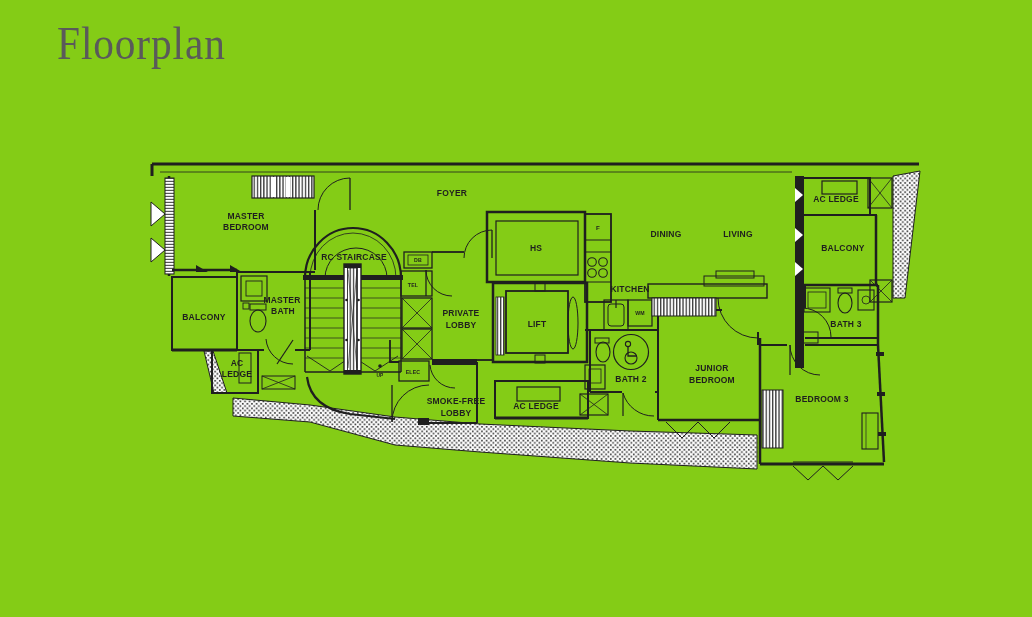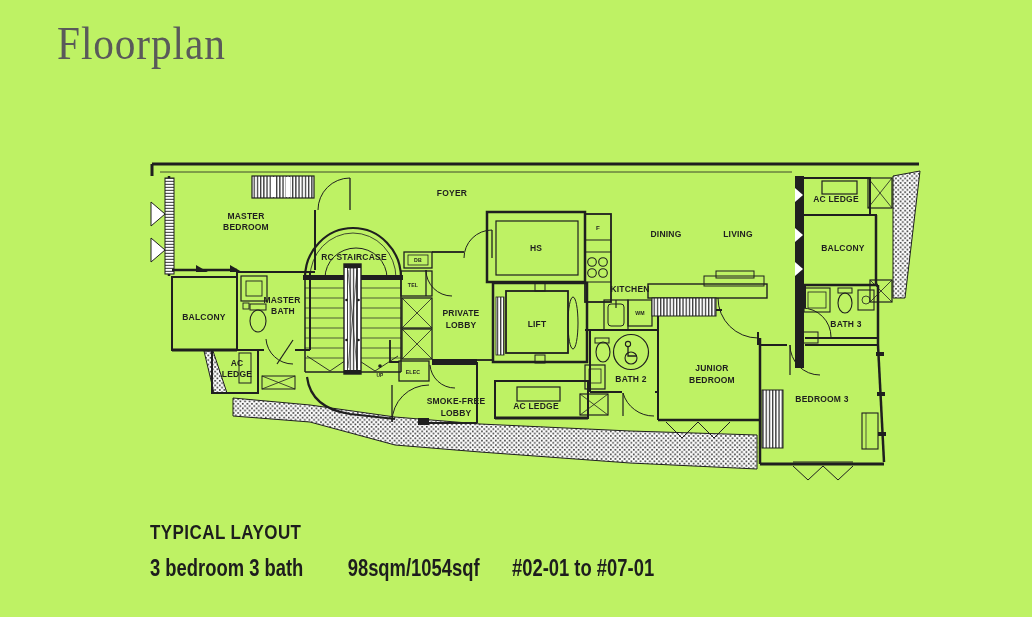--- a/index.html
+++ b/index.html
@@ -1,16 +1,16 @@
 <!DOCTYPE html>
 <html><head>
 <meta charset="utf-8">
 <style>
   html,body{margin:0;padding:0;background:#ffffff;}
-  .page{position:relative;width:1032px;height:617px;background:#bef264;overflow:hidden;
+  .page{position:relative;width:1032px;height:617px;background:#84cc16;overflow:hidden;
         font-family:"Liberation Sans",sans-serif;color:#1d1d1d;}
   .title{position:absolute;left:57px;top:16px;font-family:"Liberation Serif",serif;
          font-size:47px;font-weight:400;color:#5a5a5a;transform:scaleX(0.88);transform-origin:left top;
          letter-spacing:1px;white-space:nowrap;}
   .plansvg{position:absolute;left:0;top:0;}
   .footer{position:absolute;left:150px;top:521px;}
   .f-head{font-size:20px;font-weight:700;letter-spacing:0.5px;transform:scaleX(0.85);
           transform-origin:left top;white-space:nowrap;color:#1d1d1d;}
   .f-line{margin-top:11px;font-size:23px;font-weight:700;transform:scaleX(0.80);
           transform-origin:left top;white-space:nowrap;color:#1d1d1d;}
@@ -283,22 +283,14 @@
     <g>
       <text class="sl" x="418" y="262">DB</text>
       <text class="sl" x="413" y="287">TEL</text>
       <text class="sl" x="413" y="374">ELEC</text>
       <text class="fl" x="598" y="230">F</text>
       <text class="sl" x="640" y="315">WM</text>
       <text class="ul" x="380" y="377">UP</text>
     </g>
   </svg>
 
-  <div class="footer">
-    <div class="f-head">TYPICAL LAYOUT</div>
-    <div class="f-line">
-      <span class="sp1">3 bedroom 3 bath</span>
-      <span class="sp2">98sqm/1054sqf</span>
-      <span>#02-01 to #07-01</span>
-    </div>
-  </div>
 
 </div>
 
 </body></html>

